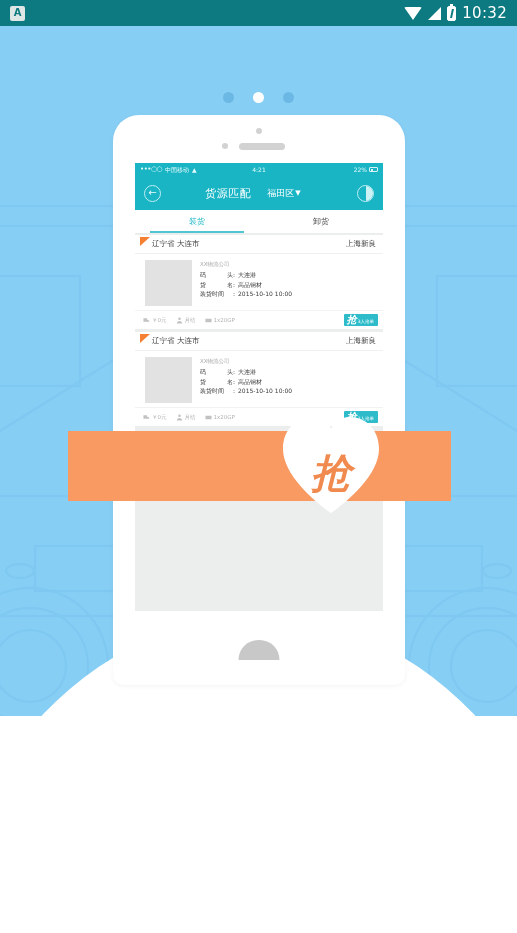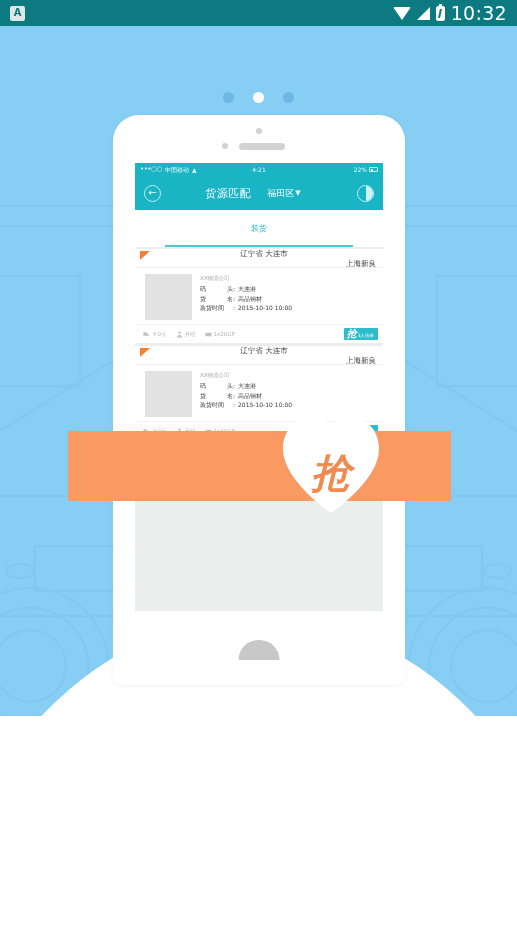--- a/index.html
+++ b/index.html
@@ -63,21 +63,21 @@
     position: absolute; top: -3px; left: 2px;
     width: 3px; height: 2px; background: #ffffff;
   }
   .sb-batt::after {
     content: "";
     position: absolute; top: 2px; left: 2.4px;
     width: 2px; height: 9px; background: #0c7a80;
     transform: skewX(-12deg);
   }
   .sb-time {
-    color: #ffffff; font-size: 19px; letter-spacing: .3px;
+    color: #ffffff; font-size: 15px; letter-spacing: .3px;
   }
 
   
   .hero {
     position: absolute; top: 26px; left: 0;
     width: 517px; height: 690px;
     background: #87cef5;
     overflow: hidden;
   }
   .truck-art {
@@ -187,41 +187,40 @@
   .nav-right {
     margin-left: auto; width: 17px; height: 17px; border-radius: 50%;
     border: 1.2px solid #bfeef3; position: relative; overflow: hidden;
   }
   .nav-right::after {
     content: ""; position: absolute; left: 50%; top: 0;
     width: 50%; height: 100%; background: #cdf2f6;
   }
 
   .tabs {
-    height: 37px; background: #ffffff;
+    height: 23px; background: #ffffff;
     display: flex;
   }
   .tab {
     flex: 1; display: flex; align-items: center; justify-content: center;
     font-size: 8px; color: #4a4a4a; position: relative;
   }
   .tab.active { color: #19b5c4; }
   .tab.active::after {
     content: ""; position: absolute; bottom: 0; left: 12%;
     width: 76%; height: 1.8px; background: #4fc6d2;
   }
 
   .list { background: #eceded; padding-top: 2px; }
 
   .card { background: #ffffff; margin-bottom: 3px; position: relative; }
   .card-head {
     height: 19px; display: flex; align-items: center;
     padding: 0 7px 0 17px; position: relative;
     border-bottom: 1px solid #f0f0f0;
-    flex-direction: column;
   }
   .flag {
     position: absolute; left: 5px; top: 2px;
     width: 0; height: 0;
     border-left: 10px solid #f57f33;
     border-bottom: 9px solid transparent;
   }
   .route-from { font-size: 7.5px; color: #3a3a3a; }
   .route-to { margin-left: auto; font-size: 7.5px; color: #3a3a3a; }
 
@@ -367,20 +366,21 @@
           <span class="nav-region">
             <span>福田区</span>
             <span class="caret">▼</span>
           </span>
         </div>
         <div class="nav-right"></div>
       </div>
 
       <div class="tabs">
         <div class="tab active">装货</div>
+        <div class="tab">卸货</div>
       </div>
 
       <div class="list">
 
         <div class="card">
           <div class="card-head">
             <span class="flag"></span>
             <span class="route-from">辽宁省 大连市</span>
             <span class="route-to">上海新良</span>
           </div>

